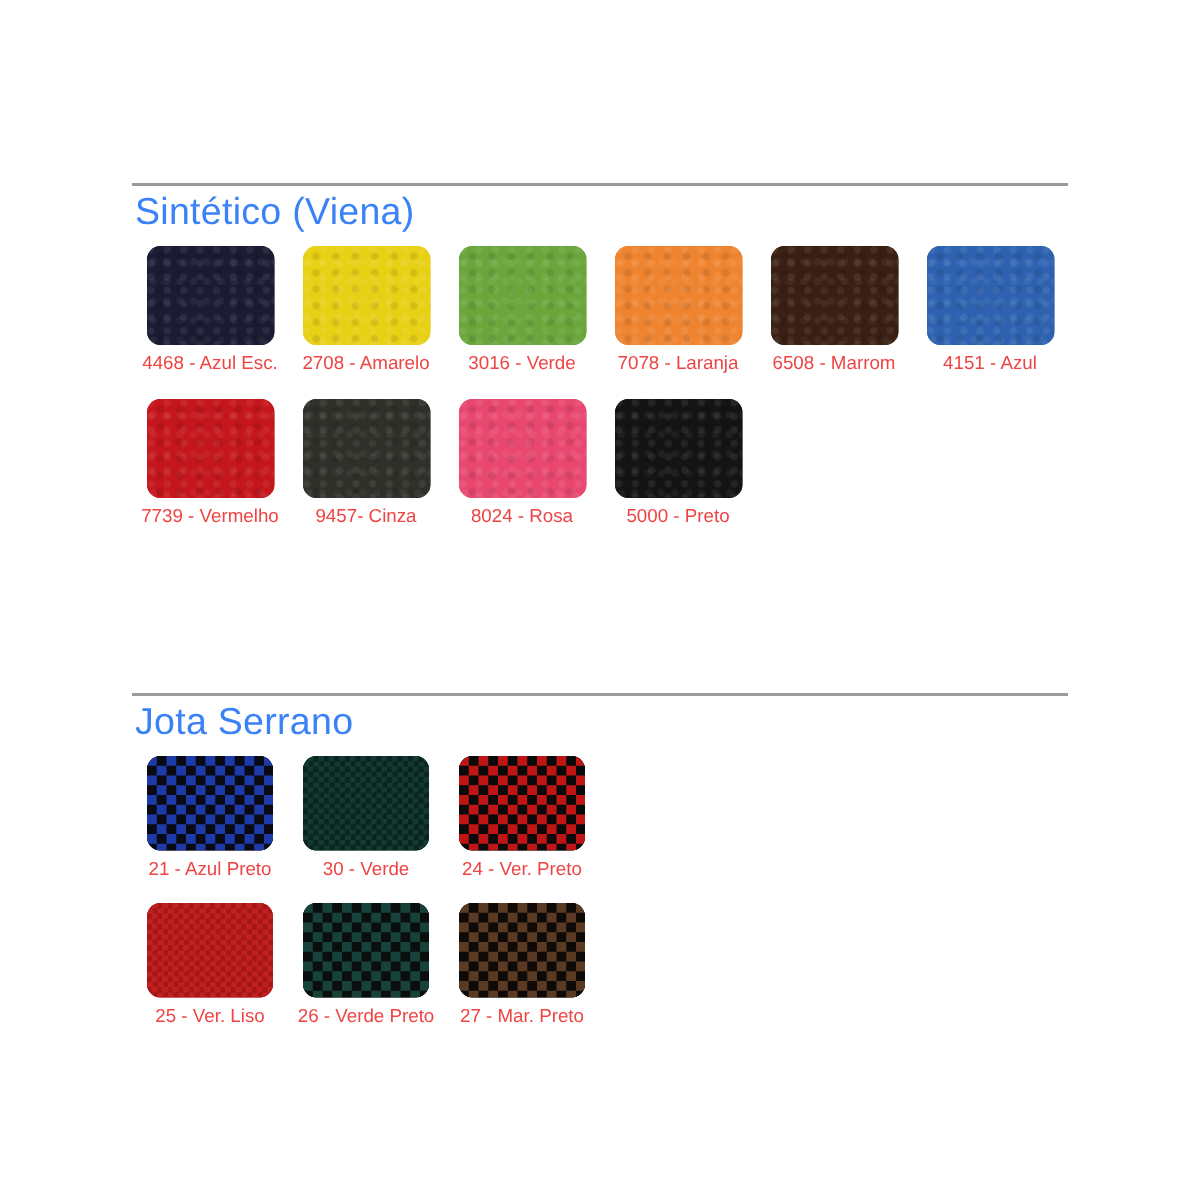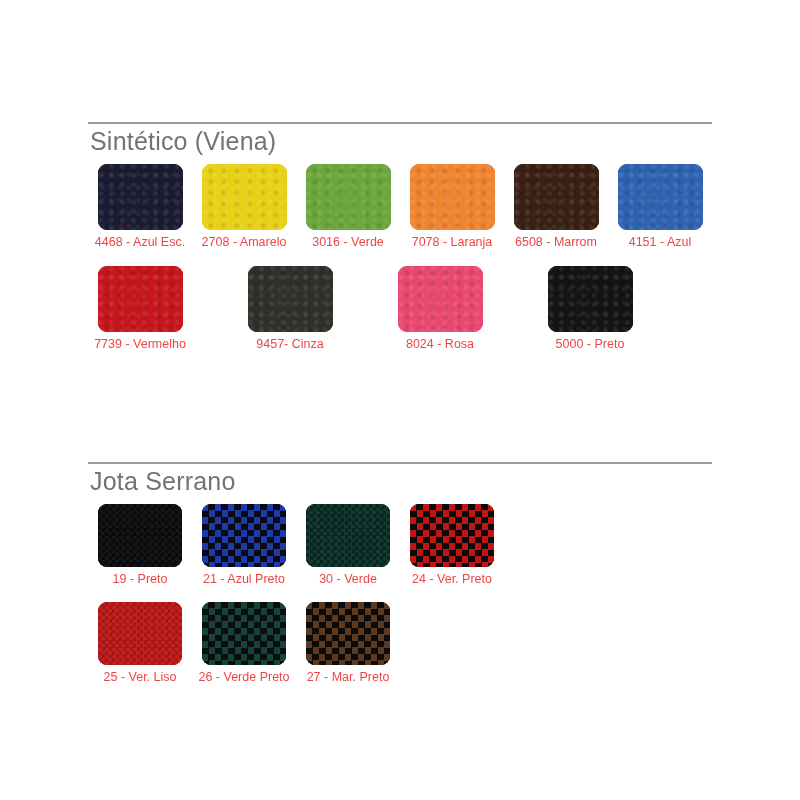--- a/index.html
+++ b/index.html
@@ -33,21 +33,21 @@
 
   .section-rule {
     width: 624px;
     height: 2px;
     background: #9a9a9a;
     margin: 0;
   }
 
   .section-title {
     font-size: 25px;
-    color: #737373;
+    color: #3b82f6;
     font-weight: 400;
     letter-spacing: 0.2px;
     margin: 2px 0 0 2px;
     line-height: 30px;
     white-space: nowrap;
   }
 
   .swatch-grid {
     position: relative;
     margin-top: 8px;
@@ -86,21 +86,21 @@
 
   .swatch-label {
     font-size: 12.5px;
     color: #ef4444;
     margin-top: 5px;
     white-space: nowrap;
     line-height: 15px;
     text-align: center;
   }
 
-  .sintetico .swatch-row + .swatch-row { margin-top: 16px; gap: 46px; }
+  .sintetico .swatch-row + .swatch-row { margin-top: 16px; }
   .jota .swatch-row + .swatch-row { margin-top: 15px; }
 </style>
 </head>
 <body>
 
 <div class="page">
 
   <div class="section section-sintetico sintetico">
     <div class="section-rule"></div>
     <div class="section-title">Sintético (Viena)</div>
@@ -171,26 +171,20 @@
         </div>
       </div>
   </div>
 
   <div class="section section-jota jota">
     <div class="section-rule"></div>
     <div class="section-title">Jota Serrano</div>
     <div class="swatch-grid">
         <div class="swatch-row">
           <div class="swatch-cell">
-            <div class="swatch-chip" style="background-color: rgb(21, 21, 24);">
-              <div class="chip-texture" style="background: repeating-conic-gradient(rgb(21, 21, 24) 0%, rgb(21, 21, 24) 25%, rgb(10, 10, 12) 0%, rgb(10, 10, 12) 50%) 0% 0% / 7px 7px rgb(21, 21, 24);"></div>
-            </div>
-            <div class="swatch-label">19 - Preto</div>
-          </div>
-          <div class="swatch-cell">
             <div class="swatch-chip" style="background-color: rgb(10, 10, 20);">
               <div class="chip-texture" style="background: repeating-conic-gradient(rgb(10, 10, 20) 0%, rgb(10, 10, 20) 25%, rgb(28, 58, 168) 0%, rgb(28, 58, 168) 50%) 0% 0% / 13px 13px rgb(10, 10, 20);"></div>
             </div>
             <div class="swatch-label">21 - Azul Preto</div>
           </div>
           <div class="swatch-cell">
             <div class="swatch-chip" style="background-color: rgb(18, 58, 50);">
               <div class="chip-texture" style="background: repeating-conic-gradient(rgb(18, 58, 50) 0%, rgb(18, 58, 50) 25%, rgb(10, 36, 31) 0%, rgb(10, 36, 31) 50%) 0% 0% / 7px 7px rgb(18, 58, 50);"></div>
             </div>
             <div class="swatch-label">30 - Verde</div>

